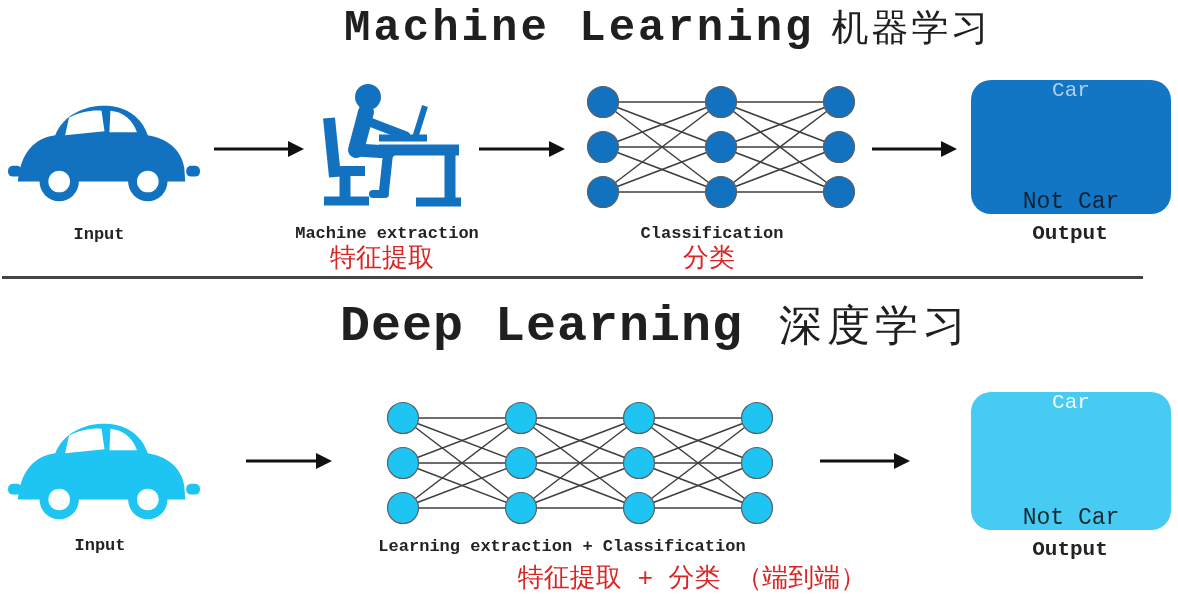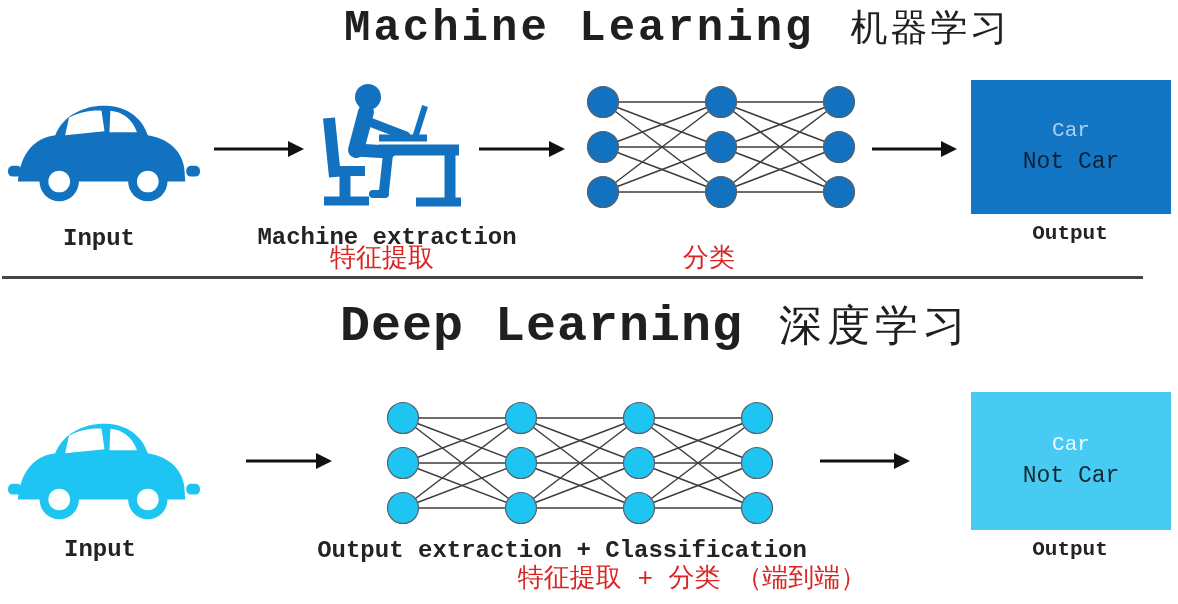--- a/index.html
+++ b/index.html
@@ -8,45 +8,45 @@
     overflow:hidden; font-family:Liberation Mono, monospace;padding-left:12px;
   }
   .abs { position:absolute; }
 
   
   .title-row { position:absolute; display:flex; align-items:flex-end; white-space:nowrap; }
   .title-en { font-weight:bold; color:#1f1f1f; line-height:1; }
   .title-zh { color:#1f1f1f; line-height:1; }
   .ml-title { left:344px; top:6px; }
   .ml-title .title-en { font-size:44px; letter-spacing:3px; }
-  .ml-title .title-zh { font-size:37px; margin-left:36px; margin-bottom:1px; letter-spacing:3px; }
+  .ml-title .title-zh { font-size:37px; margin-left:17px; margin-bottom:1px; letter-spacing:3px; }
   .dl-title { left:340px; top:302px;justify-content:space-between; }
   .dl-title .title-en { font-size:50px; letter-spacing:1px; }
   .dl-title .title-zh { font-size:43px; margin-left:36px; margin-bottom:2px; letter-spacing:5px; }
 
   
   .lbl {
     position:absolute; transform:translateX(-50%);
-    font-weight:bold; font-size:24px; color:var(--label-dark,#232323);
+    font-weight:bold; font-size:17px; color:var(--label-dark,#232323);
     white-space:nowrap; line-height:1.1;
   }
   .lbl-red {
     position:absolute; transform:translateX(-50%);
     font-weight:normal; font-size:26px; color:var(--red-label,#d92524);
     white-space:nowrap; line-height:1.05;
   }
 
   
   .divider { position:absolute; left:2px; top:276px; width:1141px; height:3px;
     background:var(--divider,#454545); }
 
   
   .out-box {
     position:absolute; width:200px; display:flex; flex-direction:column;
-    align-items:center; justify-content:center; gap:10px;
+    align-items:center; justify-content:space-between; gap:10px;border-radius:20px;
   }
   .ml-box { left:971px; top:80px; height:134px; background:var(--ml-box-bg,#1376c4); }
   .dl-box { left:971px; top:392px; height:138px; background:var(--dl-box-bg,#47cbf2); }
   .box-line1, .box-line2 { line-height:1; white-space:nowrap; }
   .ml-box .box-line1 { color:var(--ml-car-text,#b3cfe8); font-size:21px; }
   .ml-box .box-line2 { color:var(--ml-notcar-text,#0e2133); font-size:23px; }
   .dl-box .box-line1 { color:var(--dl-car-text,#eefaff); font-size:21px; }
   .dl-box .box-line2 { color:var(--dl-notcar-text,#132731); font-size:23px; }
 
   
@@ -151,20 +151,21 @@
     <polygon class="arrow-head" points="69,1 85,9 69,17"></polygon>
   </svg>
 
   <div class="out-box ml-box">
     <div class="box-line1">Car</div>
     <div class="box-line2">Not Car</div>
   </div>
 
   <div class="lbl" style="left:99px; top:226px;">Input</div>
   <div class="lbl" style="left:387px; top:225px;">Machine extraction</div>
+  <div class="lbl" style="left:712px; top:225px;">Classification</div>
   <div class="lbl" style="left:1070px; top:222px; font-size:21px;">Output</div>
   <div class="lbl-red" style="left:382px; top:246px;">特征提取</div>
   <div class="lbl-red" style="left:709px; top:246px;">分类</div>
 
   <div class="divider"></div>
 
   <div class="title-row dl-title">
     <span class="title-en">Deep Learning</span>
     <span class="title-zh">深度学习</span>
   </div>
@@ -233,18 +234,18 @@
     <line class="arrow-line" x1="0" y1="9" x2="76" y2="9"></line>
     <polygon class="arrow-head" points="74,1 90,9 74,17"></polygon>
   </svg>
 
   <div class="out-box dl-box">
     <div class="box-line1">Car</div>
     <div class="box-line2">Not Car</div>
   </div>
 
   <div class="lbl" style="left:100px; top:537px;">Input</div>
-  <div class="lbl" style="left:562px; top:538px;">Output extraction + Classification</div>
+  <div class="lbl" style="left:562px; top:538px;">Learning extraction + Classification</div>
   <div class="lbl" style="left:1070px; top:538px; font-size:21px;">Output</div>
   <div class="lbl-red" style="left:692px; top:566px;">特征提取 + 分类 （端到端）</div>
 
 
 </div>
 
 </body></html>

